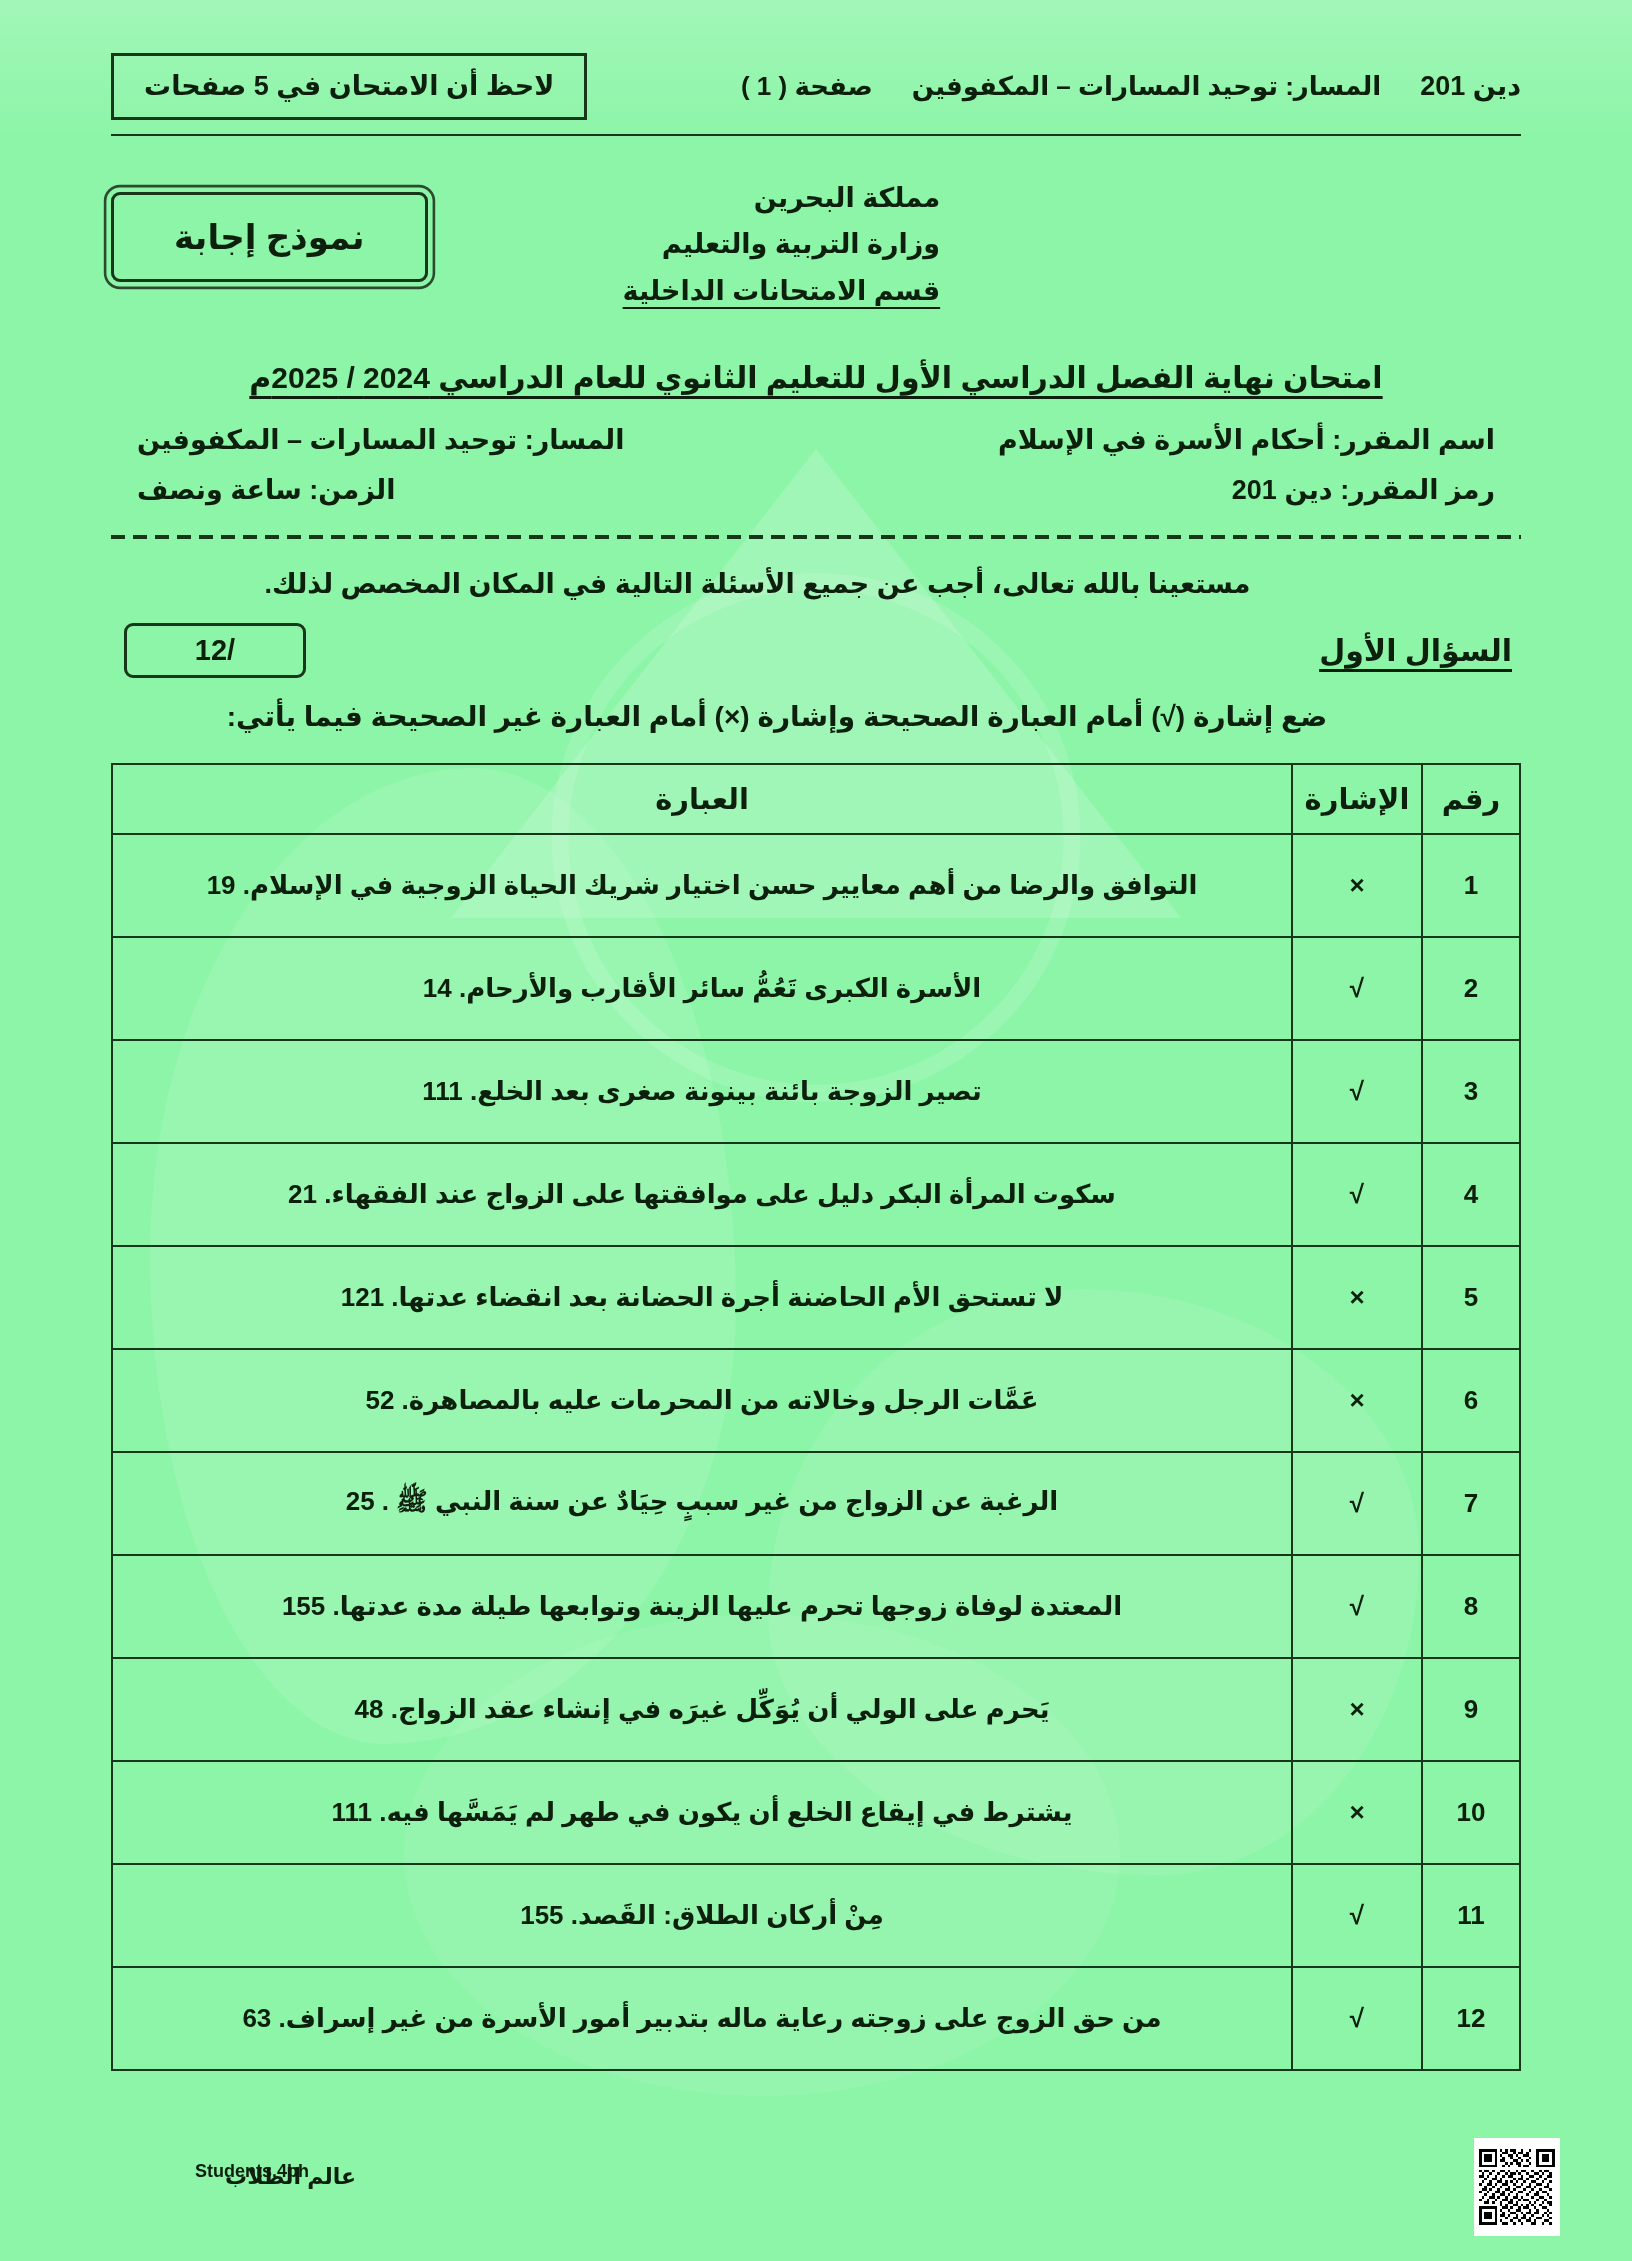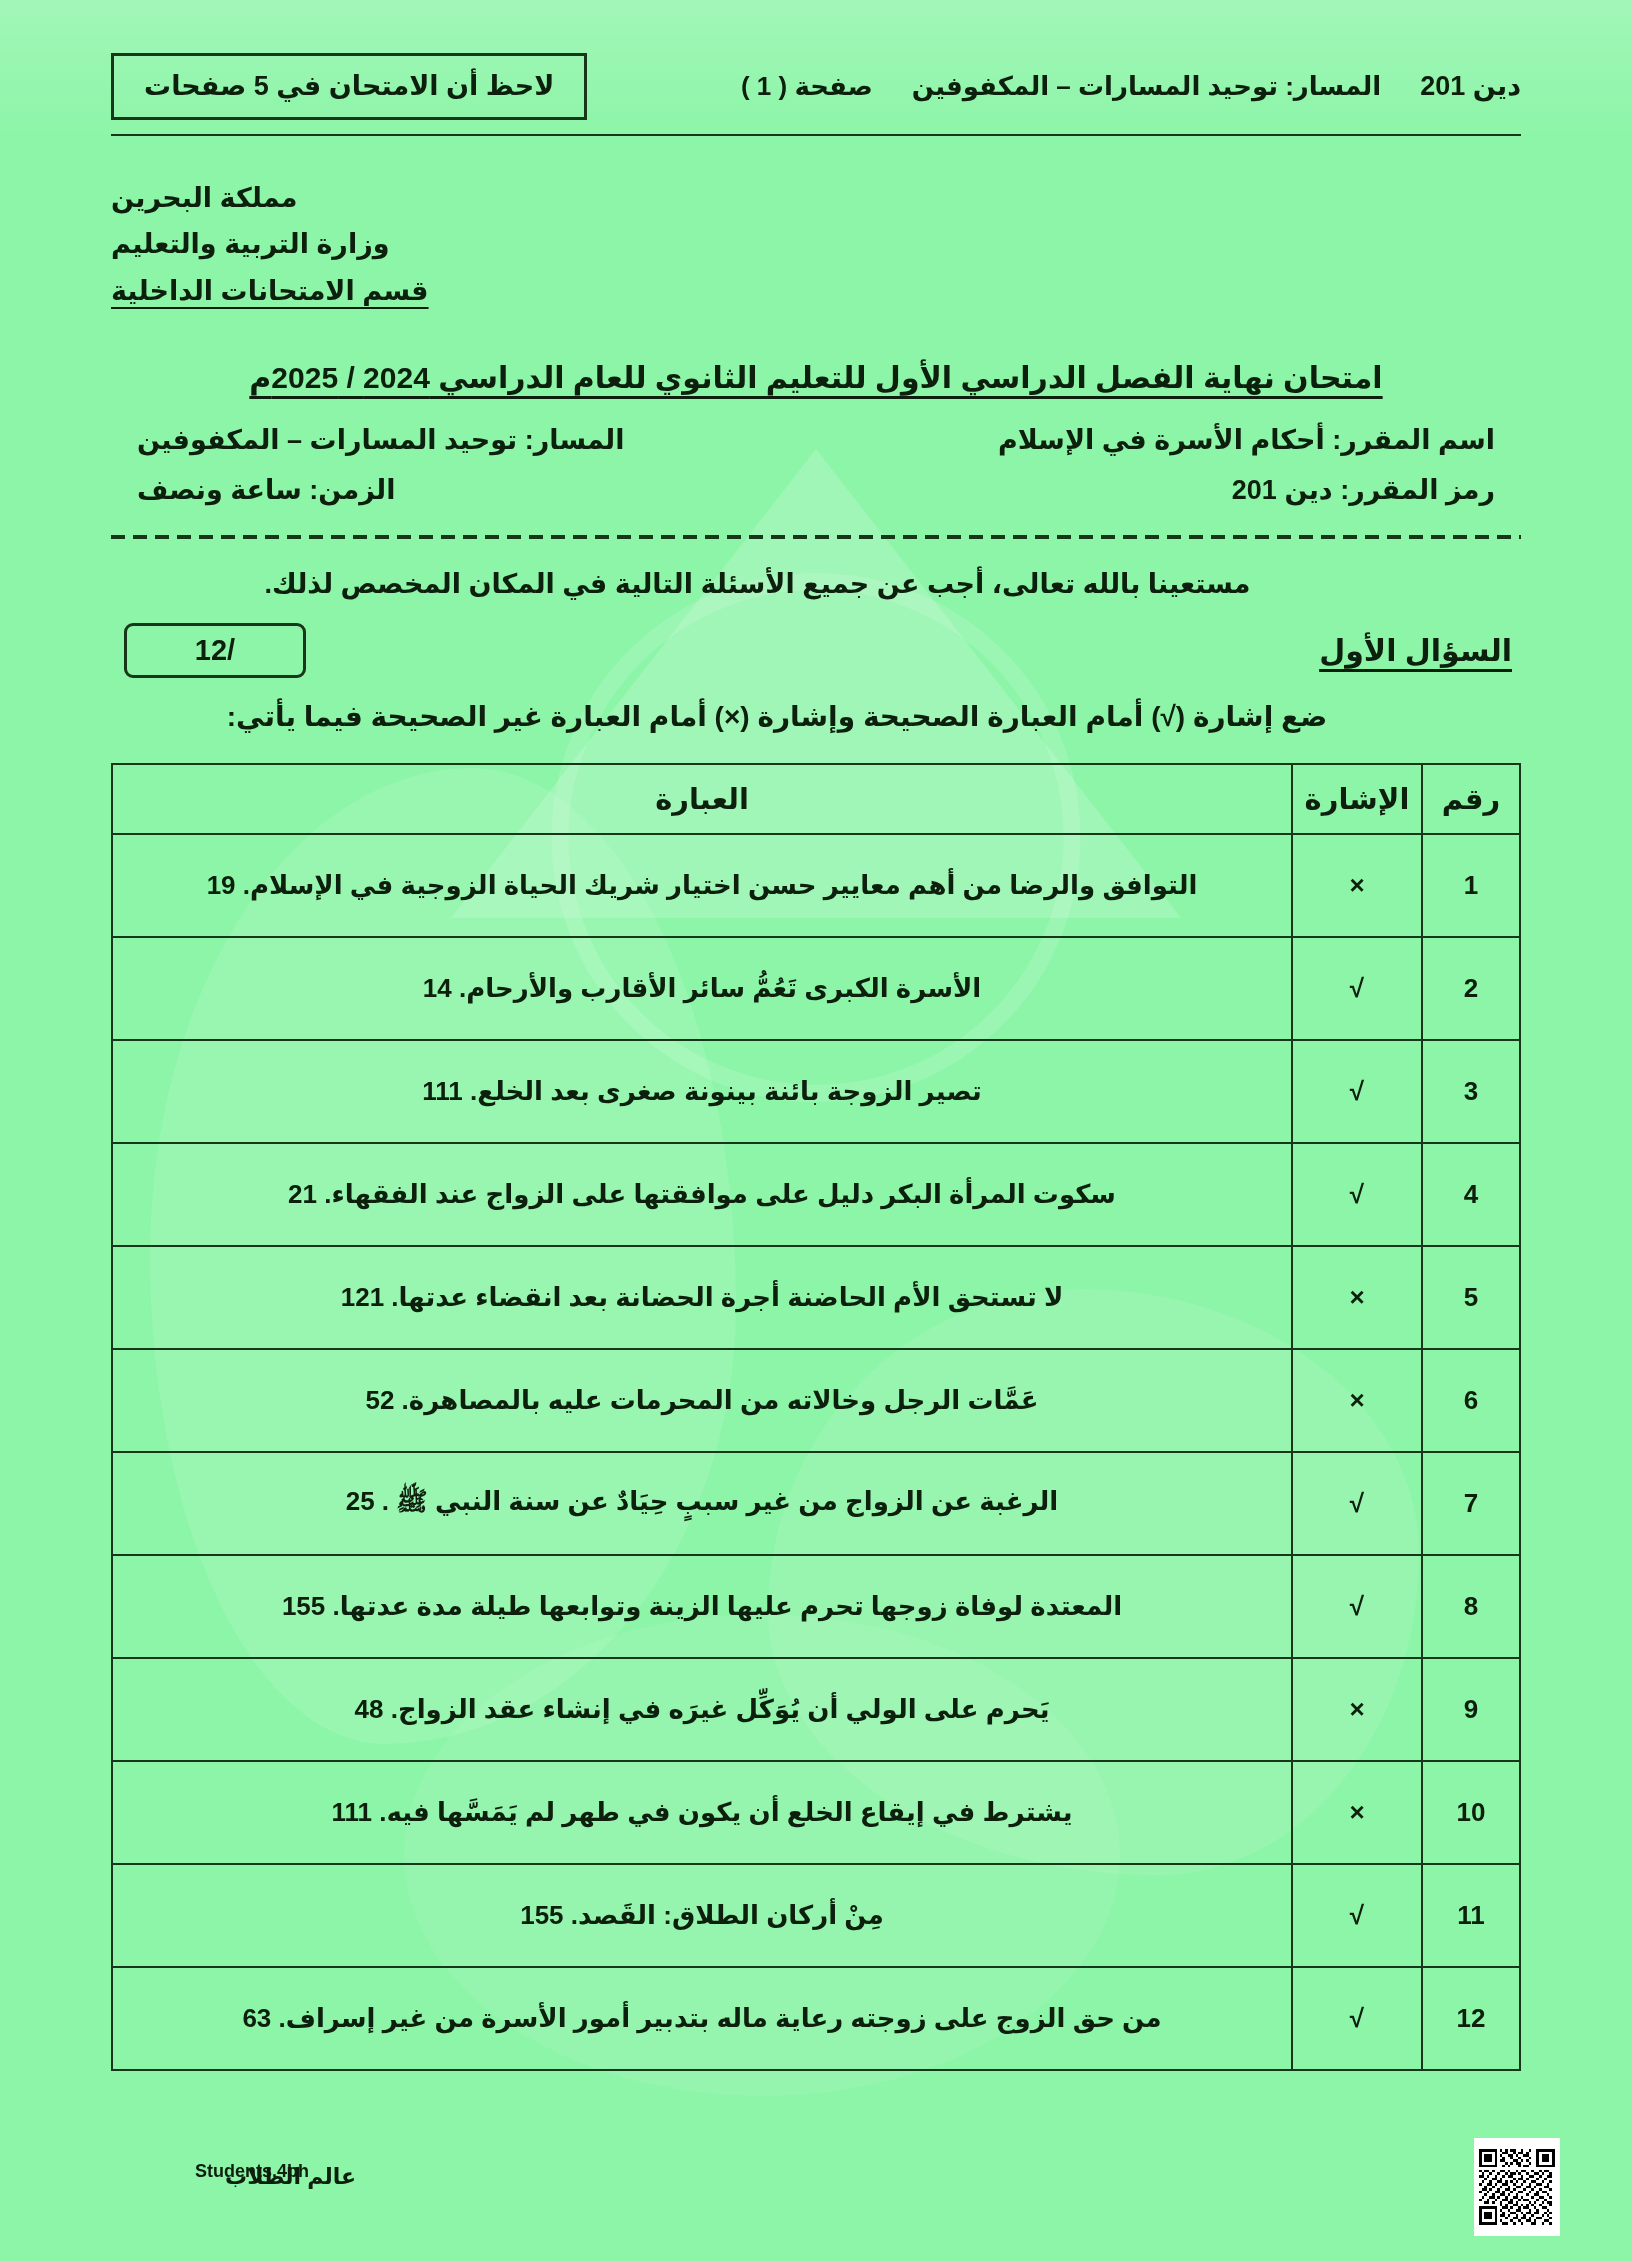--- a/index.html
+++ b/index.html
@@ -112,21 +112,21 @@
 
   
   .ministry-row {
     display: flex;
     align-items: flex-start;
     justify-content: flex-end;
     margin-top: 39px;
     direction: rtl;
   }
   .ministry {
-    text-align: left;
+    text-align: right;
     font-size: 27px;
     font-weight: bold;
     line-height: 1.72;
     margin-right: 475px;
   }
   .ministry .underlined {
     text-decoration: underline;
     text-underline-offset: 6.5px;
   }
   .answer-key {
@@ -300,20 +300,21 @@
     <div class="pages-note">لاحظ أن الامتحان في   5   صفحات</div>
   </div>
   <div class="head-rule"></div>
 
   <div class="ministry-row">
     <div class="ministry">
       <div>مملكة البحرين</div>
       <div>وزارة التربية والتعليم</div>
       <div class="underlined">قسم الامتحانات الداخلية</div>
     </div>
+    <div class="answer-key">نموذج إجابة</div>
   </div>
 
   <div class="exam-title">امتحان نهاية الفصل الدراسي الأول للتعليم الثانوي للعام الدراسي 2024 / 2025م</div>
 
   <div class="meta-row">
     <div class="right">اسم المقرر: أحكام الأسرة في الإسلام</div>
     <div class="left">المسار: توحيد المسارات – المكفوفين</div>
   </div>
   <div class="meta-row second">
     <div class="right">رمز المقرر: دين 201</div>

